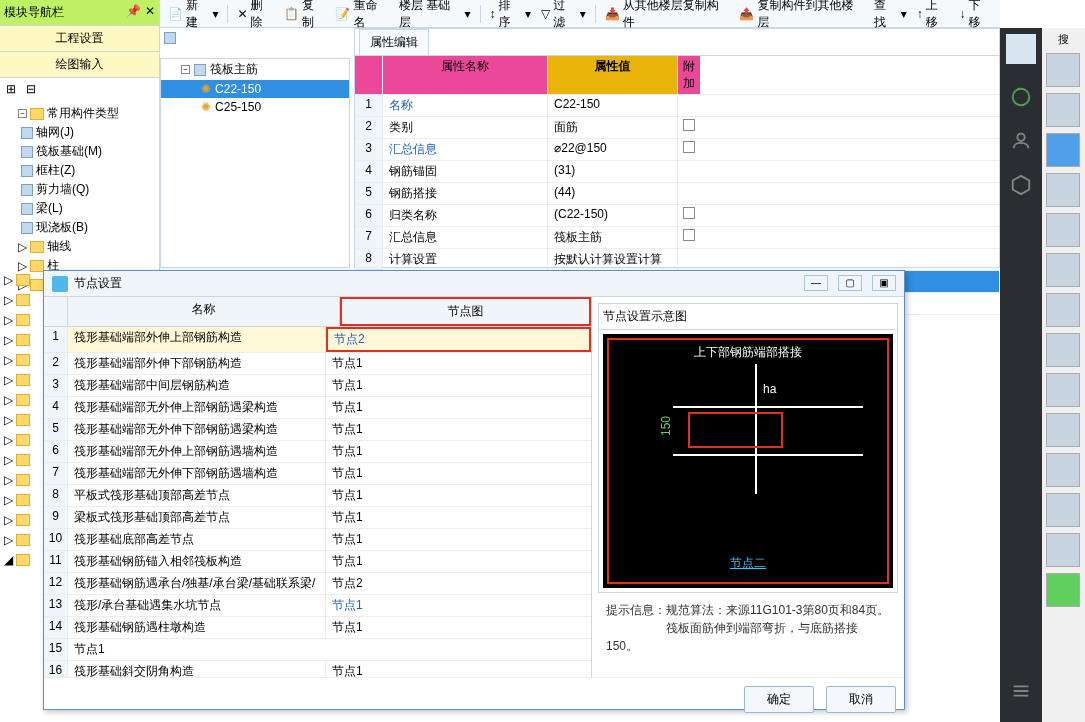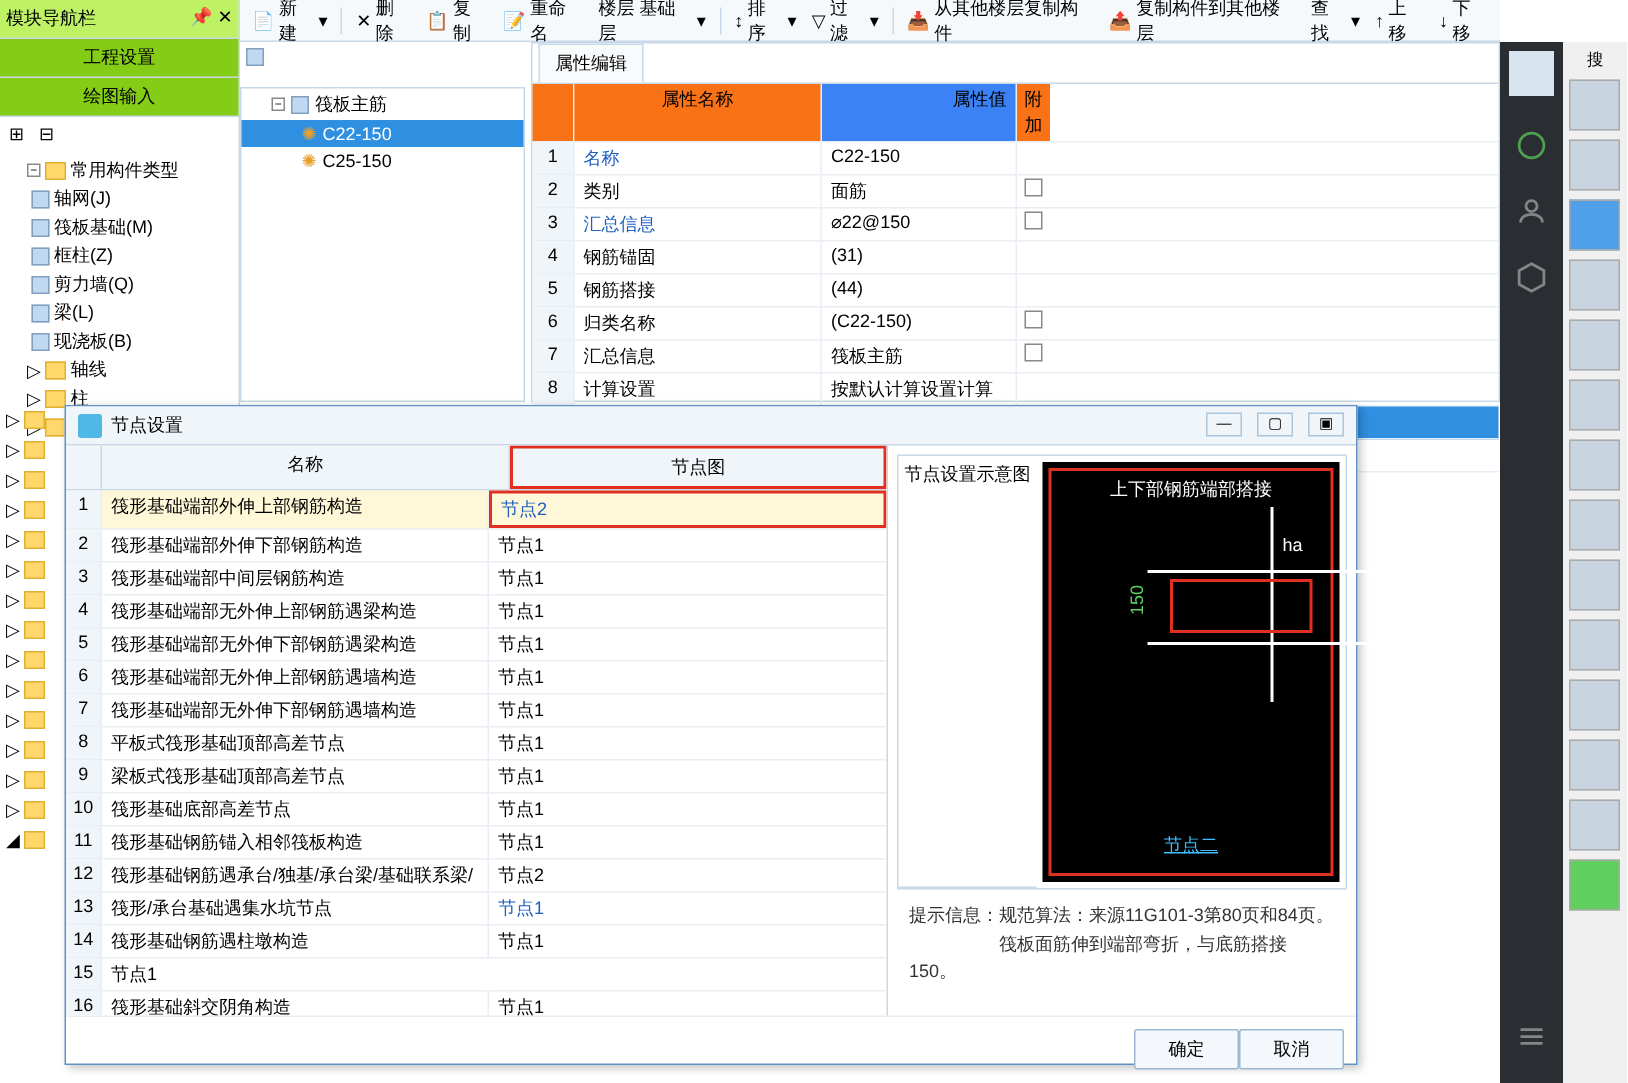--- a/index.html
+++ b/index.html
@@ -2,21 +2,21 @@
 <html><head>
 <meta charset="utf-8">
 <style>
 *{box-sizing:border-box;margin:0;padding:0;font-family:"Microsoft YaHei",SimSun,Arial,sans-serif;font-size:12px}
 body{background:#fff;position:relative;width:1085px;height:722px;overflow:hidden}
 .toolbar{display:flex;align-items:center;height:28px;background:#f5f9fc;border-bottom:1px solid #c8d8e8;padding:0 4px;gap:2px}
 .tb-btn{display:flex;align-items:center;padding:2px 4px;gap:3px;cursor:pointer}
 .tb-sep{width:1px;height:18px;background:#c8d8e8;margin:0 3px}
 .sidebar{position:absolute;left:0;top:0;width:160px;height:270px;border-right:1px solid #c8d8e8}
 .sb-header{background:#bef264;padding:4px;font-size:11px;border-bottom:1px solid #c8d8e8;display:flex;justify-content:space-between}
-.sb-tab{text-align:center;padding:4px;background:#84cc16;border-bottom:1px solid #c8d8e8;cursor:pointer}
+.sb-tab{text-align:center;padding:4px;background:#fef9c3;border-bottom:1px solid #c8d8e8;cursor:pointer}
 .sb-tree{padding:4px 0}
 .tree-node{display:flex;align-items:center;padding:1px 4px;gap:3px;cursor:pointer}
 .tree-indent1{padding-left:18px}
 .tree-indent2{padding-left:21px}
 .exp{width:9px;height:9px;border:1px solid #888;display:flex;align-items:center;justify-content:center;font-size:8px;line-height:1}
 .folder-icon{width:14px;height:12px;background:#ffd76a;border:1px solid #e0b030}
 .small-icon{width:12px;height:12px;background:#c0d8f0;border:1px solid #80a0c0;display:inline-block}
 .search-row{display:flex;padding:4px;gap:4px}
 .search-row input{flex:1;padding:2px;border:1px solid #c8d8e8}
 .mid-tree{position:absolute;left:160px;top:58px;width:190px;height:210px;border:1px solid #c8d8e8}
@@ -25,22 +25,22 @@
 .mt-indent1{padding-left:20px}
 .mt-indent2{padding-left:40px}
 .prop-panel{position:absolute;left:354px;top:28px;right:85px;height:240px;border:1px solid #c8d8e8}
 .prop-tab{display:inline-block;padding:4px 10px;background:#f8fafc;border:1px solid #c8d8e8;border-bottom:none;margin-left:4px}
 .prop-grid{border-top:1px solid #c8d8e8}
 .pg-row{display:flex;border-bottom:1px solid #e8eef4}
 .pg-num{width:28px;text-align:center;background:#f0f5fa;border-right:1px solid #e8eef4;padding:2px}
 .pg-name{width:165px;padding:2px 6px;border-right:1px solid #e8eef4}
 .pg-val{width:130px;padding:2px 6px;border-right:1px solid #e8eef4}
 .pg-ext{width:22px;text-align:center;padding:2px}
-.pg-header .pg-name,.pg-header .pg-num,.pg-header .pg-ext{background:#f97316;text-align:center}
-.pg-header .pg-val{background:#3b82f6;text-align:right;font-weight:normal}
+.pg-header .pg-name,.pg-header .pg-num,.pg-header .pg-ext{background:#ec4899;text-align:center}
+.pg-header .pg-val{background:#eab308;text-align:center;font-weight:bold}
 .pg-row.sel .pg-name{color:#fff}
 .pg-row.sel{background:#2f8fe0;color:#fff}
 .link{color:#2060c0}
 .cb{width:12px;height:12px;border:1px solid #888;display:inline-block}
 .left-tri{position:absolute;left:0;top:270px;width:40px;height:452px}
 .lt-row{display:flex;align-items:center;padding:3px 4px;gap:3px}
 .dialog{position:absolute;left:43px;top:270px;width:862px;height:440px;background:#fff;border:1px solid #6090c8;box-shadow:2px 2px 6px rgba(0,0,0,0.25)}
 .dlg-title{background:#f0f5fa;padding:4px 8px;display:flex;align-items:center;gap:6px;border-bottom:1px solid #c8d8e8}
 .dlg-title-icon{width:16px;height:16px;background:#4fb8e8;border-radius:2px}
 .dlg-wincontrols{position:absolute;right:8px;top:4px;display:flex;gap:10px}
@@ -50,31 +50,31 @@
 .dt-header{display:flex;background:#f0f5fa;border-bottom:1px solid #c8d8e8}
 .dt-hname{width:272px;text-align:center;padding:4px;border-right:1px solid #c8d8e8}
 .dt-hpic{flex:1;text-align:center;padding:4px;border:2px solid #e03020}
 .dt-row{display:flex;border-bottom:1px solid #e8eef4}
 .dt-num{width:24px;text-align:center;background:#f0f5fa;border-right:1px solid #e8eef4;padding:2px}
 .dt-name{width:258px;padding:2px 6px;border-right:1px solid #e8eef4}
 .dt-val{flex:1;padding:2px 6px}
 .dt-row.sel{background:#fff8d8}
 .dt-row.sel .dt-val{border:2px solid #e03020;color:#2060c0}
 .dlg-preview{flex:1;padding:6px}
-.pv-box{border:1px solid #c8d8e8;height:290px;display:flex;flex-direction:row}
+.pv-box{border:1px solid #c8d8e8;height:290px;display:flex;flex-direction:column}
 .pv-title{padding:4px;border-bottom:1px solid #c8d8e8}
 .pv-canvas{flex:1;background:#000;position:relative;margin:4px}
 .pv-redbox{position:absolute;left:4px;top:4px;right:4px;bottom:4px;border:2px solid #e03020}
 .pv-label{position:absolute;color:#fff;font-size:12px}
 .pv-rect{position:absolute;border:2px solid #e03020}
 .pv-line{position:absolute;background:#fff}
 .pv-link{position:absolute;color:#3fbfff;text-decoration:underline}
 .pv-150{position:absolute;color:#5fd060;writing-mode:vertical-lr;transform:rotate(180deg)}
 .dlg-hint{padding:8px;font-size:11px;color:#333;line-height:1.5}
-.dlg-footer{display:flex;justify-content:flex-end;padding:8px;gap:0;border-top:1px solid #e8eef4}
+.dlg-footer{display:flex;justify-content:flex-end;padding:8px;gap:12px;border-top:1px solid #e8eef4}
 .dlg-btn{padding:4px 22px;border:1px solid #9ab8d4;background:#f4f8fc;cursor:pointer;border-radius:2px}
 .right-rail{position:absolute;right:0;top:28px;width:85px;height:694px;display:flex}
 .rr-dark{width:42px;background:#2a2e33;display:flex;flex-direction:column;align-items:center;padding-top:6px;gap:22px}
 .rr-icon{width:22px;height:22px;opacity:.7}
 .rr-avatar{width:30px;height:30px;background:#d8e4f0}
 .rr-thumbs{width:43px;background:#f0f0f0;display:flex;flex-direction:column;gap:6px;padding:4px;overflow:hidden}
 .rr-thumb{width:34px;height:34px;background:#c8d4e0;border:1px solid #aaa}
 .ico{display:inline-block;width:14px;height:14px}
 </style>
 </head>

